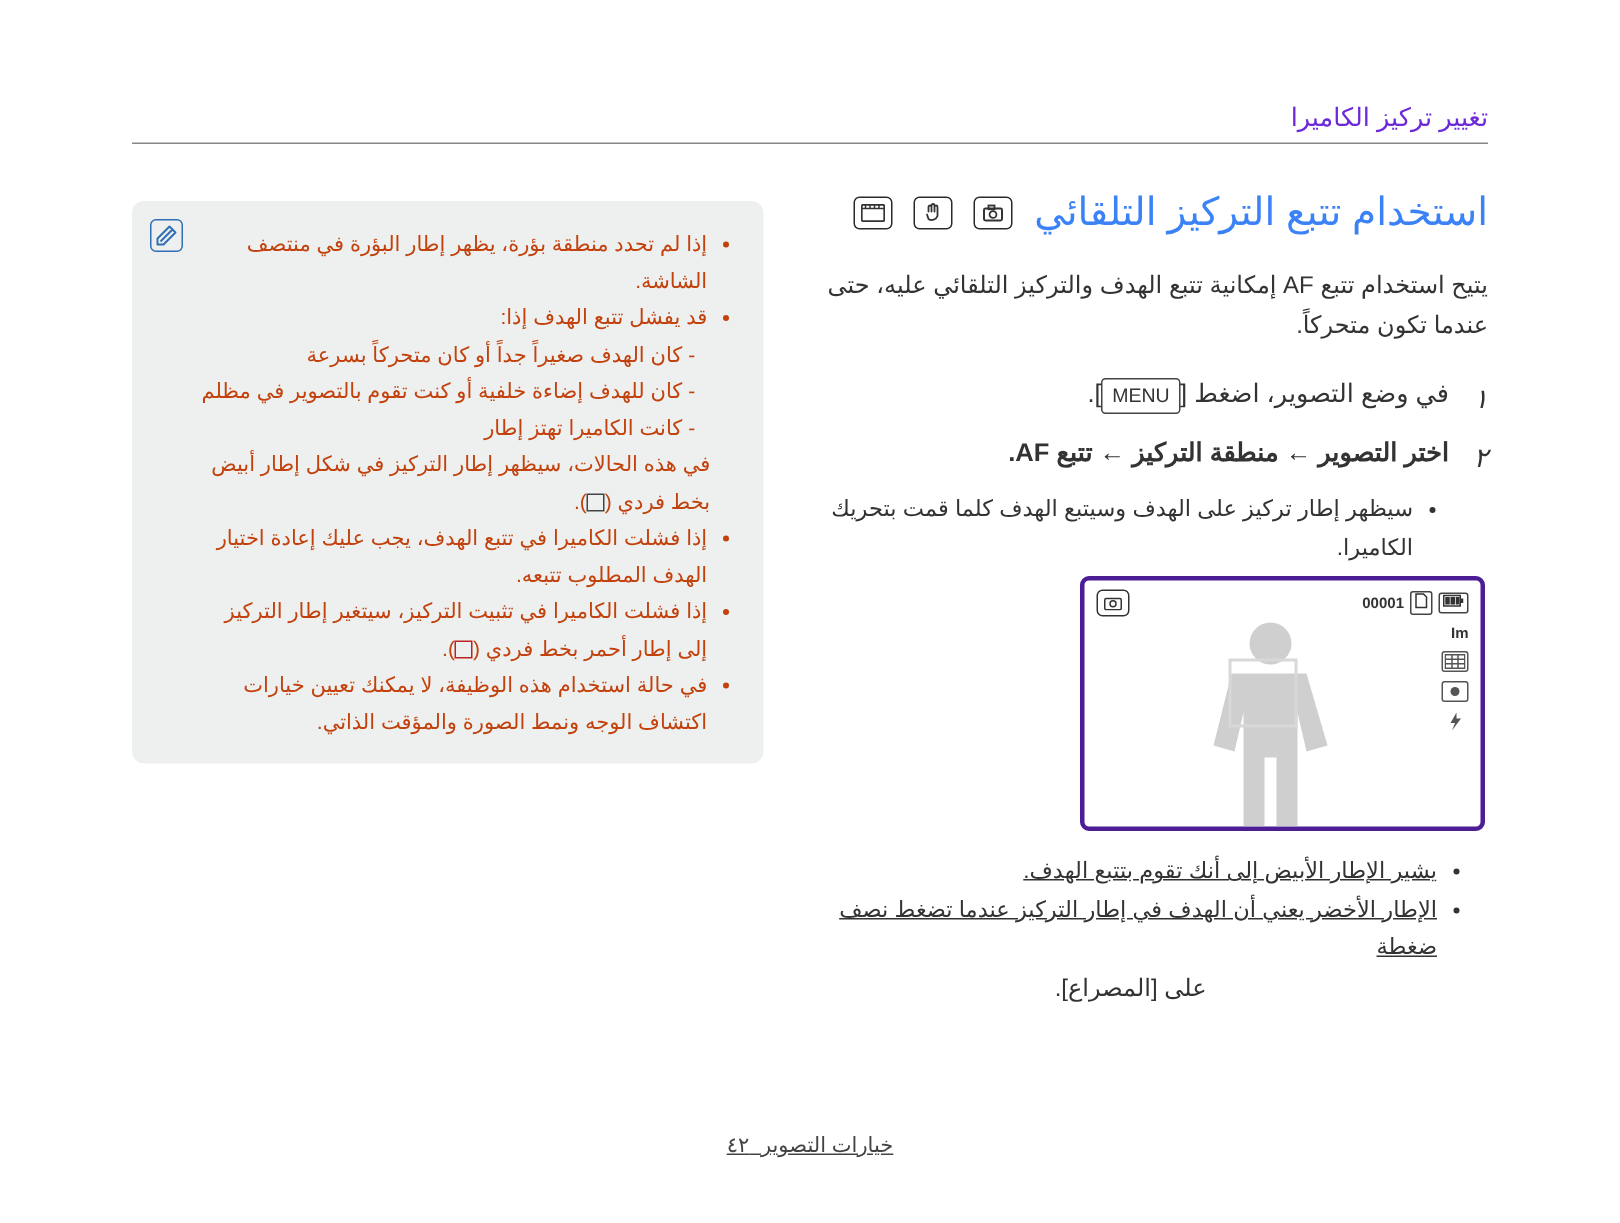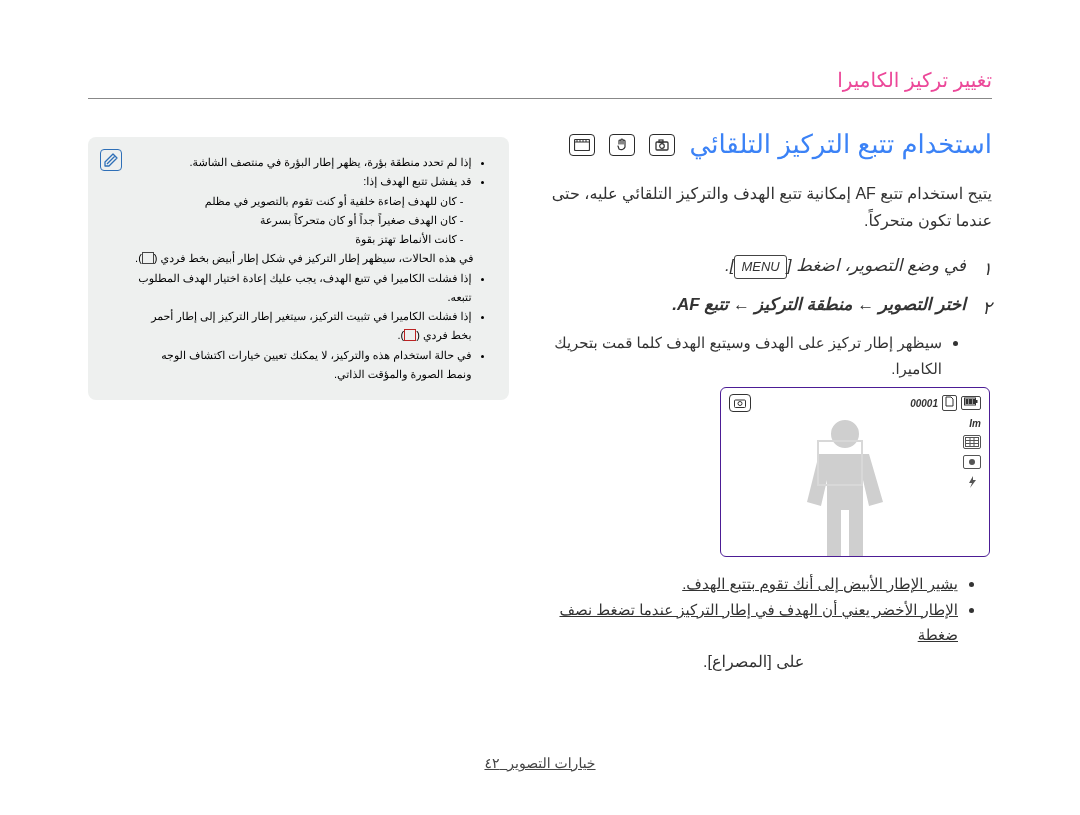--- a/index.html
+++ b/index.html
@@ -12,22 +12,22 @@
   color: #333;
   position: relative;
 }
 .page {
   padding: 68px 88px 0 88px;
 }
 .header-line {
   border-bottom: 1px solid #888;
   padding-bottom: 6px;
   margin-bottom: 30px;
-  font-size: 20px;
-  color: #ec4899;
+  font-size: 17px;
+  color: #6d28d9;
   text-align: right;
 }
 .columns {
   display: flex;
   flex-direction: row;
   gap: 40px;
 }
 .col-right { flex: 1.05; }
 .col-left  { flex: 1; }
 .title-row {
@@ -43,21 +43,21 @@
 }
 .mode-icon {
   display: inline-flex;
   width: 26px; height: 22px;
   border: 1.5px solid #2a2a2a;
   border-radius: 4px;
   align-items: center; justify-content: center;
   font-size: 11px;
 }
 .intro { font-size: 16px; line-height: 1.7; margin-bottom: 18px; }
-.steps { list-style: none; counter-reset: step; font-style: italic; }
+.steps { list-style: none; counter-reset: step; }
 .steps li {
   counter-increment: step;
   font-size: 17px;
   margin-bottom: 10px;
   padding-right: 26px;
   position: relative;
   line-height: 1.7;
 }
 .steps li::before {
   content: counter(step);
@@ -84,27 +84,26 @@
   list-style: disc;
   padding-right: 50px;
   font-size: 15px;
   line-height: 1.7;
 }
 .sub-bullets { margin-bottom: 4px; }
 .after-bullets { padding-right: 34px; margin-top: 14px; text-decoration: underline; }
 .shutter-line { font-size: 16px; margin-top: 4px; padding-right: 34px; text-align: center; }
 .screen {
   width: 270px; height: 170px;
-  border: 1px solid #4c1d95;
+  border: 3px solid #4c1d95;
   border-radius: 6px;
   background: #fff;
   margin: 6px 2px 0 auto;
   position: relative;
   overflow: hidden;
-  font-style: italic;
 }
 .screen-top {
   position: absolute; top: 6px; left: 8px; right: 8px;
   display: flex; justify-content: space-between; align-items: center;
   font-size: 10px; color: #333;
   direction: ltr;
 }
 .top-right { display: flex; gap: 4px; align-items: center; }
 .tiny-icon {
   display:inline-block; border:1px solid #444; border-radius:2px;
@@ -131,24 +130,24 @@
   width: 46px; height: 46px;
   border: 2px solid #d8d8d8;
 }
 .focus-sq::before, .focus-sq::after {
   content:""; position:absolute; background:#d8d8d8;
 }
 .note-box {
   background: #eef0ef;
   border-radius: 8px;
   padding: 16px 18px 16px 46px;
-  font-size: 11px;
+  font-size: 14px;
   line-height: 1.75;
   position: relative;
-  color: #000000;
+  color: #c2410c;
   margin-top: 8px;
 }
 .note-icon {
   position: absolute; left: 12px; top: 12px;
   width: 22px; height: 22px;
   border: 1.5px solid #2e6fb7; border-radius: 4px;
   color: #2e6fb7; font-size: 13px;
   display:flex; align-items:center; justify-content:center;
 }
 .note-box ul { list-style: disc; padding-right: 20px; }
@@ -281,33 +280,33 @@
         <span class="note-icon">
           <svg width="14" height="14" viewBox="0 0 14 14">
               <path d="M3 11 L11 3 M9 1 l4 4 -8 8 H1 v-4 z" fill="none" stroke="#2e6fb7" stroke-width="1.3" stroke-linejoin="round"></path>
             </svg>
         </span>
         <ul>
           <li>إذا لم تحدد منطقة بؤرة، يظهر إطار البؤرة في منتصف الشاشة.</li>
           <li>قد يفشل تتبع الهدف إذا:</li>
         </ul>
         <ul class="dash">
+          <li>كان الهدف صغيراً جداً أو كان متحركاً بسرعة</li>
           <li>كان للهدف إضاءة خلفية أو كنت تقوم بالتصوير في مظلم</li>
-          <li>كان الهدف صغيراً جداً أو كان متحركاً بسرعة</li>
-          <li>كانت الأنماط تهتز بقوة</li>
+          <li>كانت الكاميرا تهتز إطار</li>
         </ul>
         <p class="inset">
           <span>في هذه الحالات، سيظهر إطار التركيز في شكل إطار أبيض بخط فردي (</span><span class="sm-sq"></span><span>).</span>
         </p>
         <ul>
           <li>إذا فشلت الكاميرا في تتبع الهدف، يجب عليك إعادة اختيار الهدف المطلوب تتبعه.</li>
           <li>
             <span>إذا فشلت الكاميرا في تثبيت التركيز، سيتغير إطار التركيز إلى إطار أحمر بخط فردي (</span><span class="sm-sq" style="border-color:#b22"></span><span>).</span>
           </li>
-          <li>في حالة استخدام هذه والتركيز، لا يمكنك تعيين خيارات اكتشاف الوجه ونمط الصورة والمؤقت الذاتي.</li>
+          <li>في حالة استخدام هذه الوظيفة، لا يمكنك تعيين خيارات اكتشاف الوجه ونمط الصورة والمؤقت الذاتي.</li>
         </ul>
       </div>
     </div>
   </div>
 </div>
 
 <div class="footer">
   <span>خيارات التصوير</span>&nbsp;&nbsp;<span>٤٢</span>
 </div>
 

